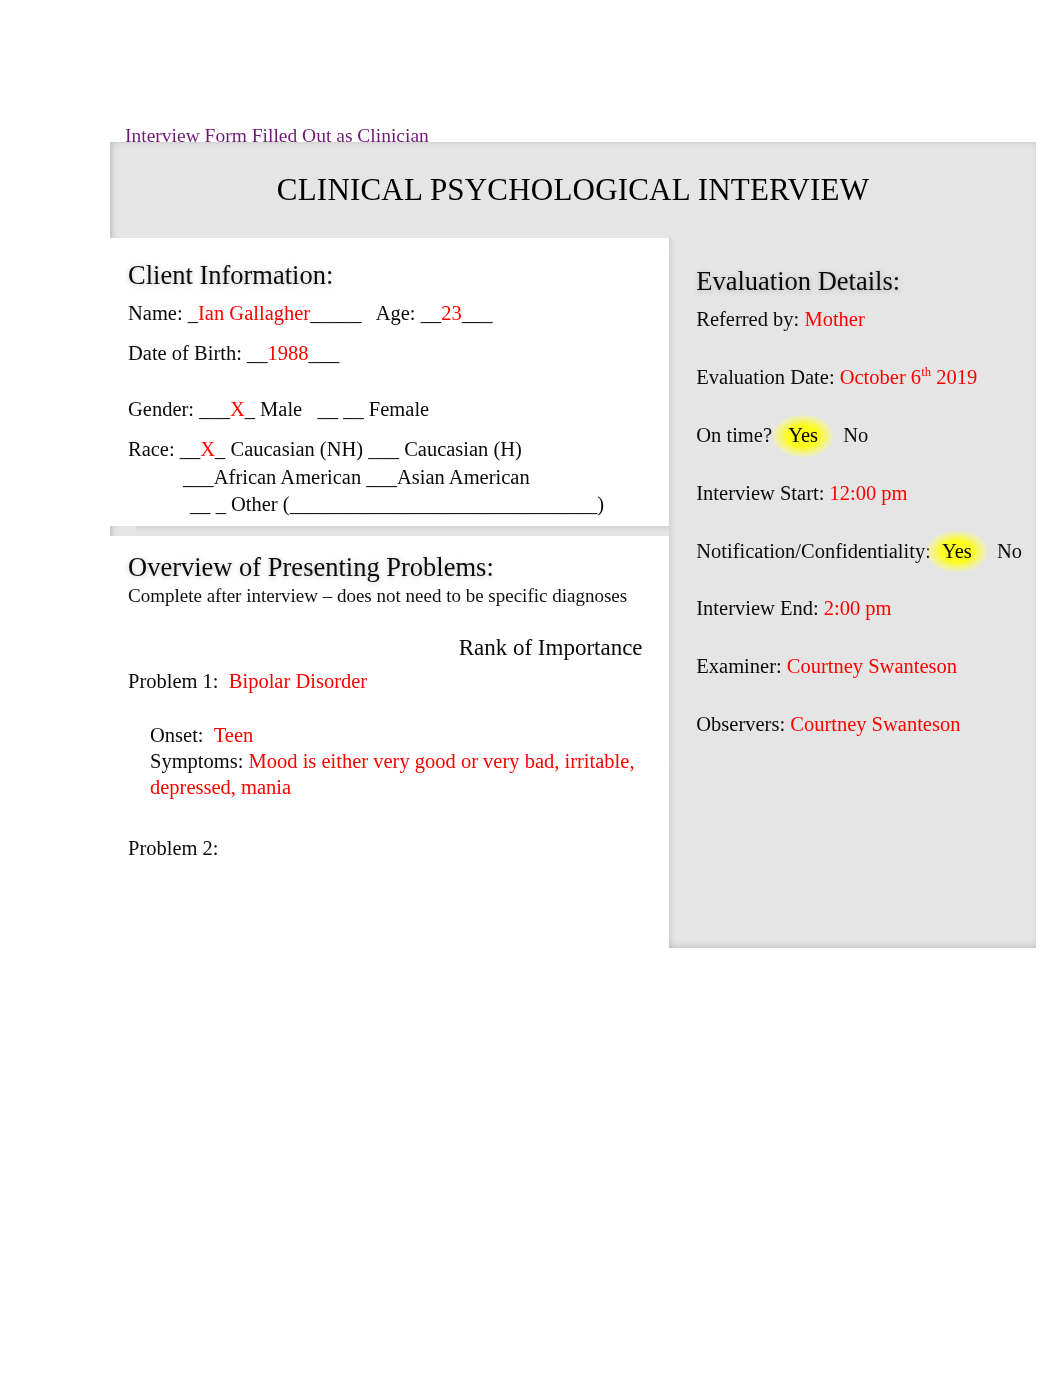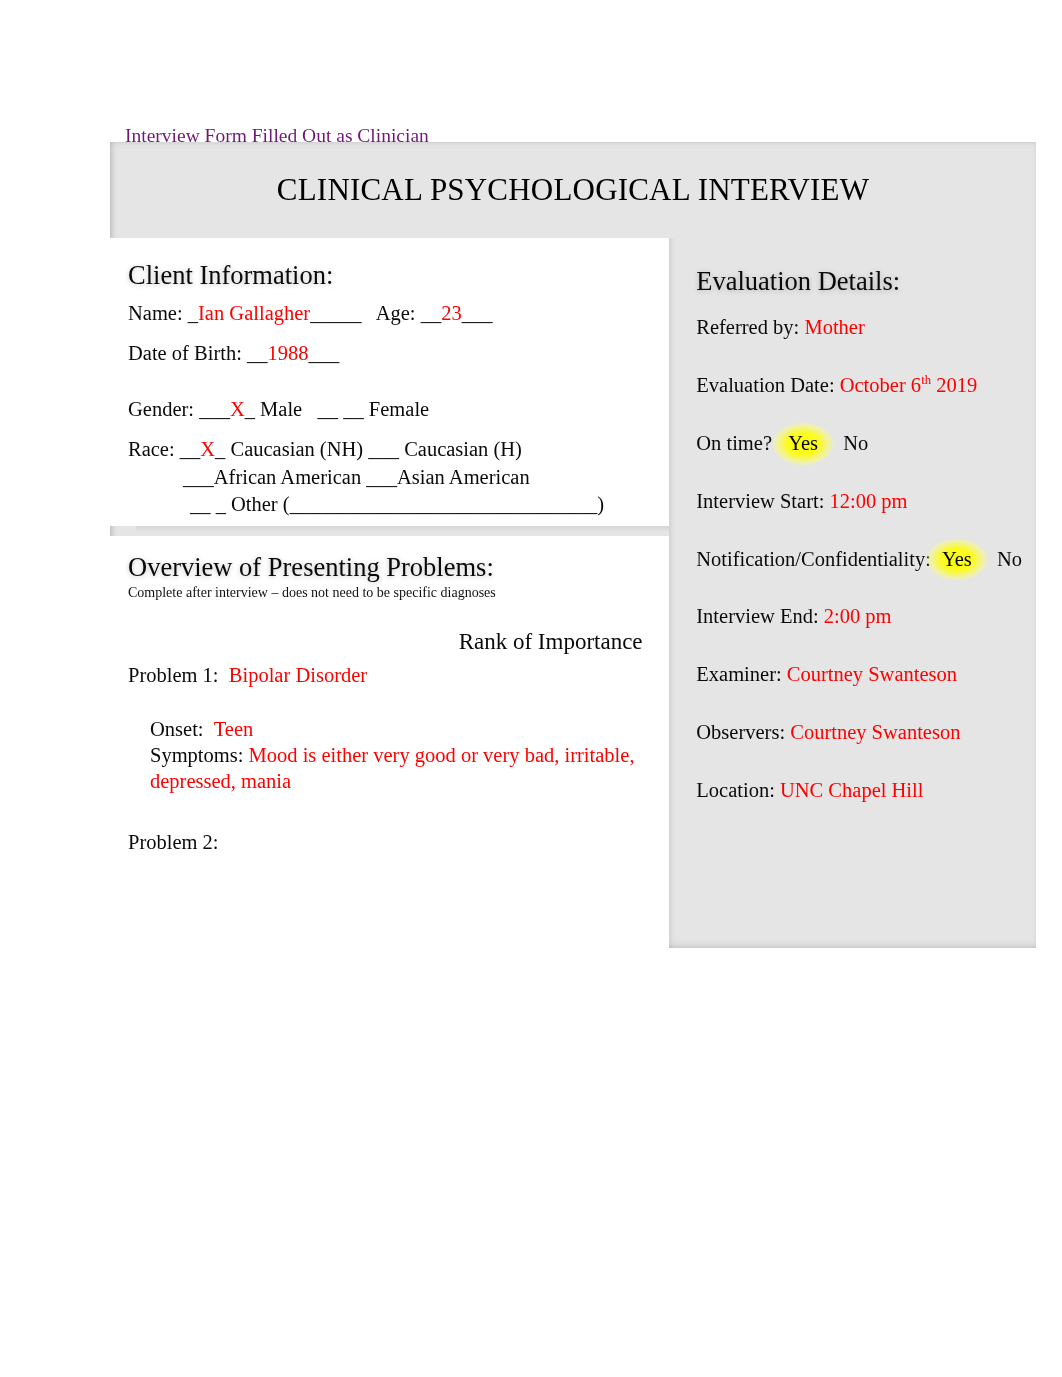--- a/index.html
+++ b/index.html
@@ -136,21 +136,21 @@
   
   .section-heading {
     font-size: 26.5px;
     line-height: 1.18;
     color: #0a0a0a;
     display: inline-block;
     text-shadow: 0 1px 5px rgba(120,120,120,0.45);
     margin: 0 0 10px 0;
   }
   .section-sub {
-    font-size: 14px;
+    font-size: 19px;
     line-height: 1.2;
     color: #101010;
     margin: -8px 0 0 0;
   }
 
   
   .line {
     font-size: 20.5px;
     line-height: 1.26;
     color: #0a0a0a;
@@ -182,21 +182,21 @@
     font-size: 0.62em;
     vertical-align: super;
     line-height: 0;
   }
 
   
   .rline {
     font-size: 20.5px;
     line-height: 1.26;
     color: #0a0a0a;
-    margin: 8px 0 32px 0;
+    margin: 0 0 32px 0;
     white-space: nowrap;
   }
 
   
   .hl {
     position: relative;
     display: inline-block;
     padding: 0 6px;
     color: #000000;
     z-index: 1;
@@ -390,20 +390,16 @@
       <div class="rline">
         <span>Examiner:</span>
         <span class="ink">Courtney Swanteson</span>
       </div>
 
       <div class="rline">
         <span>Observers:</span>
         <span class="ink">Courtney Swanteson</span>
       </div>
 
-      <div class="rline">
-        <span>Location:</span>
-        <span class="ink">UNC Chapel Hill</span>
-      </div>
     </div>
 
   </div>
 </div>
 
 </body></html>

